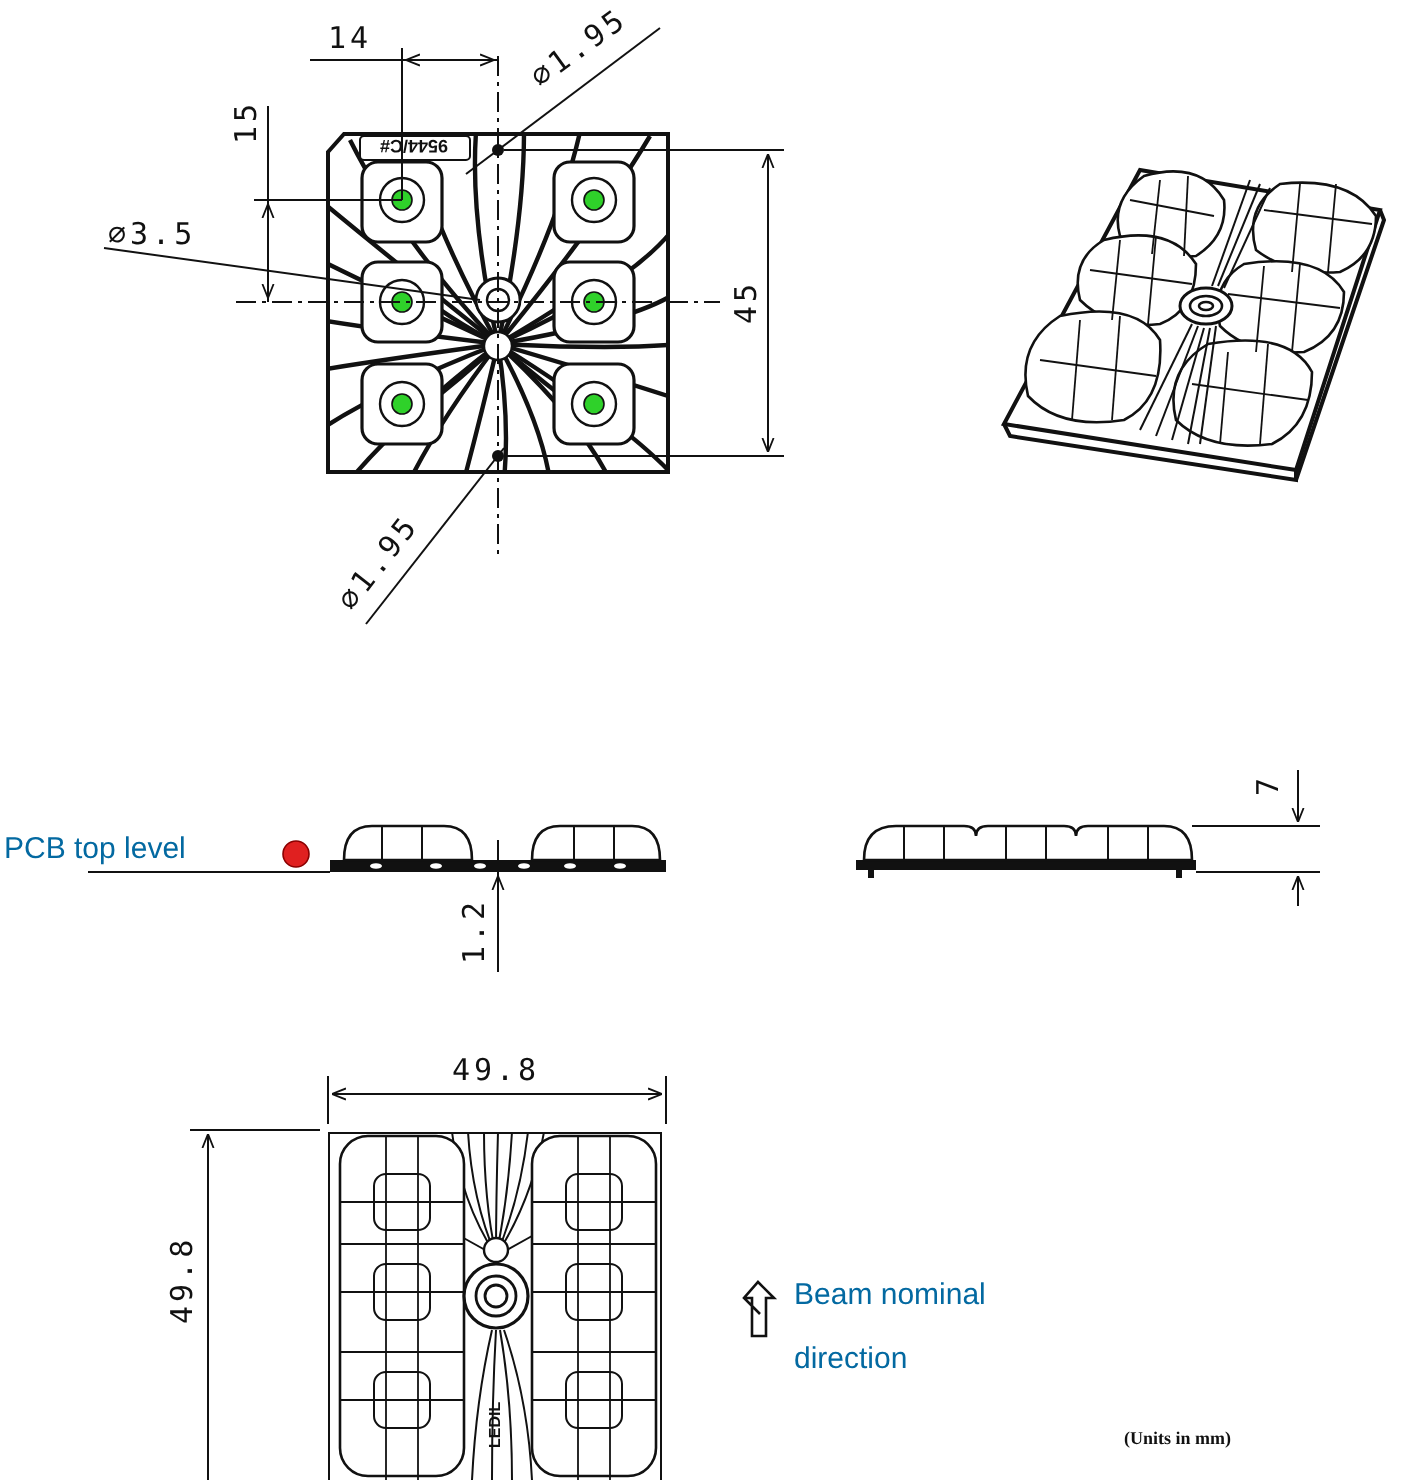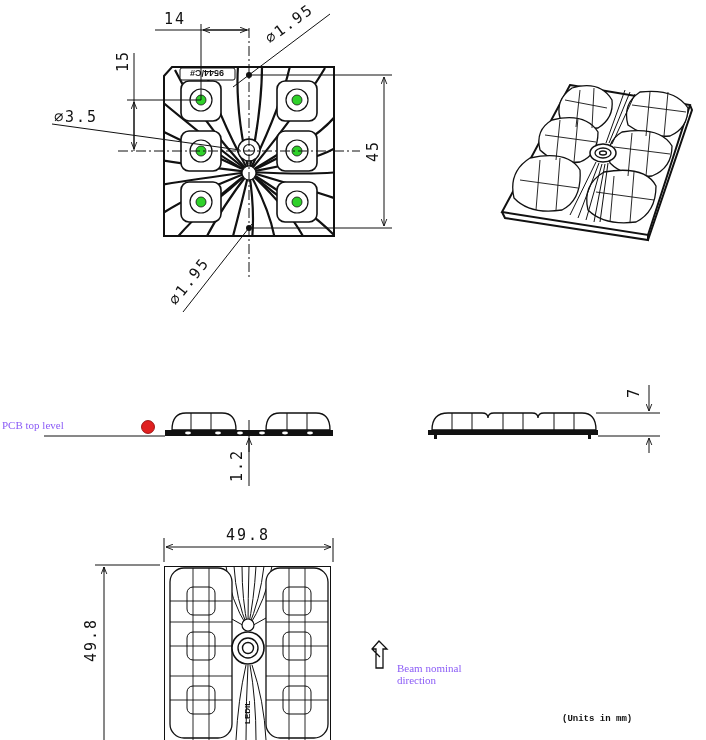--- a/index.html
+++ b/index.html
@@ -1,20 +1,20 @@
 <!DOCTYPE html>
 <html><head>
 <meta charset="utf-8">
 <style>
   html,body{margin:0;padding:0;background:#fff;}
   body{width:706px;height:740px;position:relative;overflow:hidden;font-family:"DejaVu Sans Mono","Liberation Mono",monospace;color:#111;}
   svg{position:absolute;left:0;top:0;}
   .dimtxt{font-family:"DejaVu Sans Mono","Liberation Mono",monospace;font-size:15px;fill:#111;letter-spacing:2px;}
-  .lbl{position:absolute;font-family:Liberation Serif, serif;font-size:11px;color:#8b5cf6;line-height:20px;white-space:nowrap;}
-  .units{position:absolute;font-family:Liberation Mono, monospace;font-size:9px;font-weight:bold;color:#111;}
+  .lbl{position:absolute;font-family:Liberation Sans, sans-serif;font-size:15px;color:#0369a1;line-height:20px;white-space:nowrap;}
+  .units{position:absolute;font-family:Liberation Serif, serif;font-size:9px;font-weight:bold;color:#111;}
 </style>
 </head>
 <body>
 
 <svg width="706" height="740" viewBox="0 0 706 740">
   <defs>
     <marker id="arr" viewBox="0 0 10 10" refX="10" refY="5" markerWidth="7" markerHeight="7" orient="auto-start-reverse">
       <path d="M0,1 L10,5 L0,9" fill="none" stroke="#111" stroke-width="1.3"></path>
     </marker>
     <clipPath id="topclip">
@@ -302,15 +302,15 @@
       <circle cx="248" cy="648" r="10" fill="#fff" stroke="#111" stroke-width="1.4"></circle>
       <circle cx="248" cy="648" r="5.5" fill="#fff" stroke="#111" stroke-width="1.4"></circle>
       <text x="250" y="724" transform="rotate(-90 250 724)" style="font-family:'Liberation Sans',sans-serif;font-size:8px;font-weight:bold;fill:#111">LEDIL</text>
     </g>
   </g>
 
   <path d="M380,657 L372,649 L379,641 L387,649 L383,649 L383,668 L376,668 L376,649 L372,649" fill="#fff" stroke="#111" stroke-width="1.3"></path>
 </svg>
 
 <div class="lbl" style="left:2px;top:415px;">PCB top level</div>
-<div class="lbl" style="left:397px;top:658px;text-align:center;">Beam nominal</div>
+<div class="lbl" style="left:397px;top:638px;text-align:center;">Beam nominal</div>
 <div class="lbl" style="left:397px;top:658px;margin-top:12px;">direction</div>
 <div class="units" style="left:562px;top:714px;">(Units in mm)</div>
 
 </body></html>

